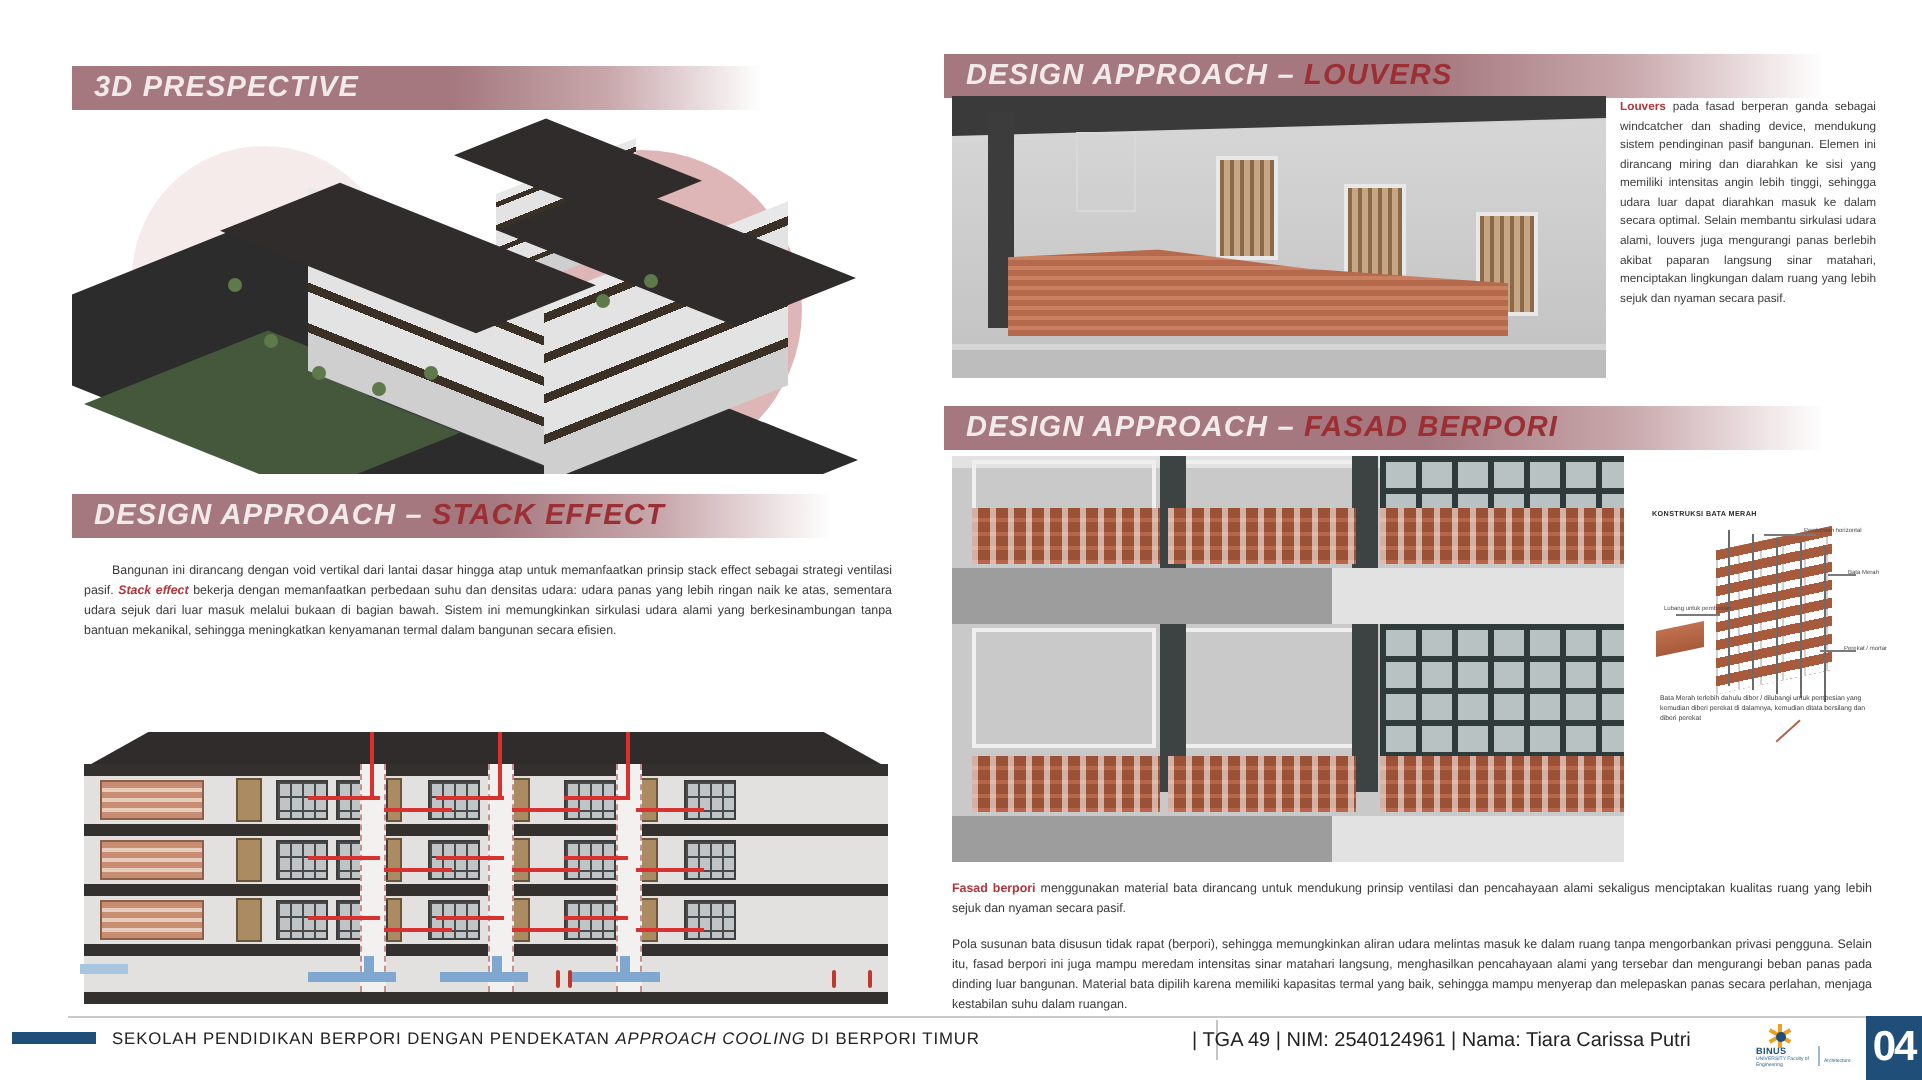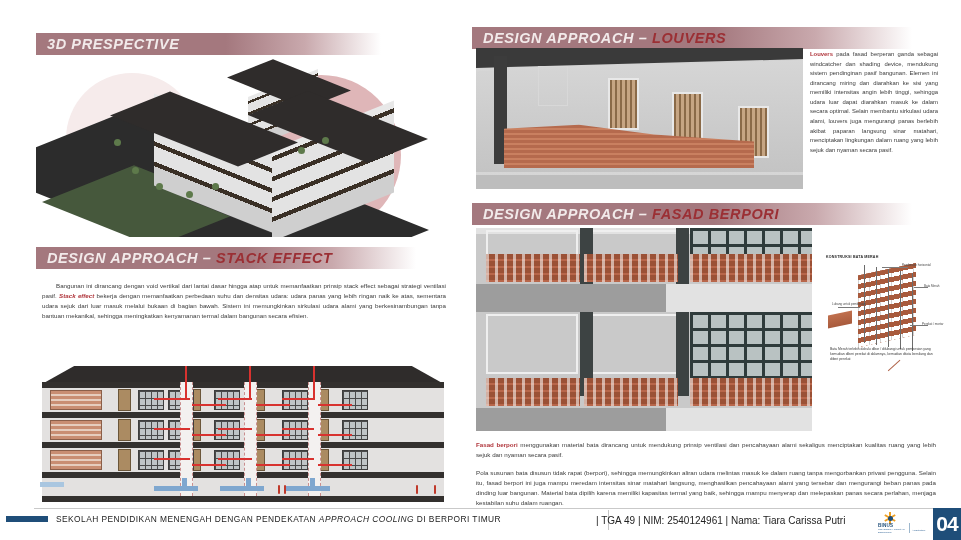--- a/index.html
+++ b/index.html
@@ -441,21 +441,21 @@
     <div id="detail-slash"></div>
   </div>
 
   <p class="para" id="para-fas1"><span class="hl2">Fasad berpori</span><span> menggunakan material bata dirancang untuk mendukung prinsip ventilasi dan pencahayaan alami sekaligus menciptakan kualitas ruang yang lebih sejuk dan nyaman secara pasif.</span></p>
 
   <p class="para" id="para-fas2">Pola susunan bata disusun tidak rapat (berpori), sehingga memungkinkan aliran udara melintas masuk ke dalam ruang tanpa mengorbankan privasi pengguna. Selain itu, fasad berpori ini juga mampu meredam intensitas sinar matahari langsung, menghasilkan pencahayaan alami yang tersebar dan mengurangi beban panas pada dinding luar bangunan. Material bata dipilih karena memiliki kapasitas termal yang baik, sehingga mampu menyerap dan melepaskan panas secara perlahan, menjaga kestabilan suhu dalam ruangan.</p>
 
   <div id="footer-rule"></div>
   <div id="footer-bar"></div>
 
-  <div id="footer-title"><span>SEKOLAH PENDIDIKAN MENENGAH DENGAN PENDEKATAN </span><span class="it">APPROACH COOLING</span><span> DI BERPORI TIMUR</span></div>
+  <div id="footer-title"><span>SEKOLAH PENDIDIKAN BERPORI DENGAN PENDEKATAN </span><span class="it">APPROACH COOLING</span><span> DI BERPORI TIMUR</span></div>
 
   <div id="footer-sep"></div>
   <div id="footer-meta">| TGA 49 | NIM: 2540124961 | Nama: Tiara Carissa Putri</div>
 
   <div id="logo">
     <div id="logo-mark">
       <div class="ray"></div>
       <div class="ray ray2"></div>
       <div class="ray ray3"></div>
       <div class="dot"></div>

